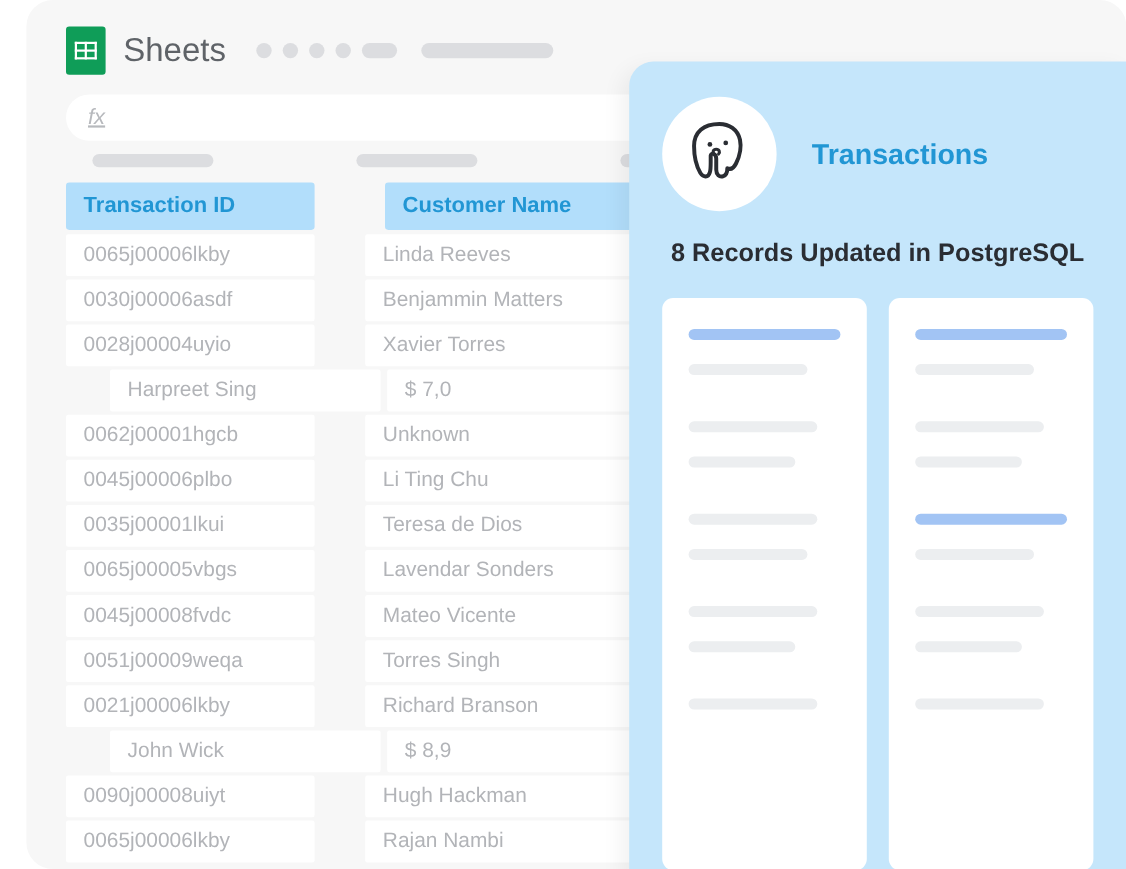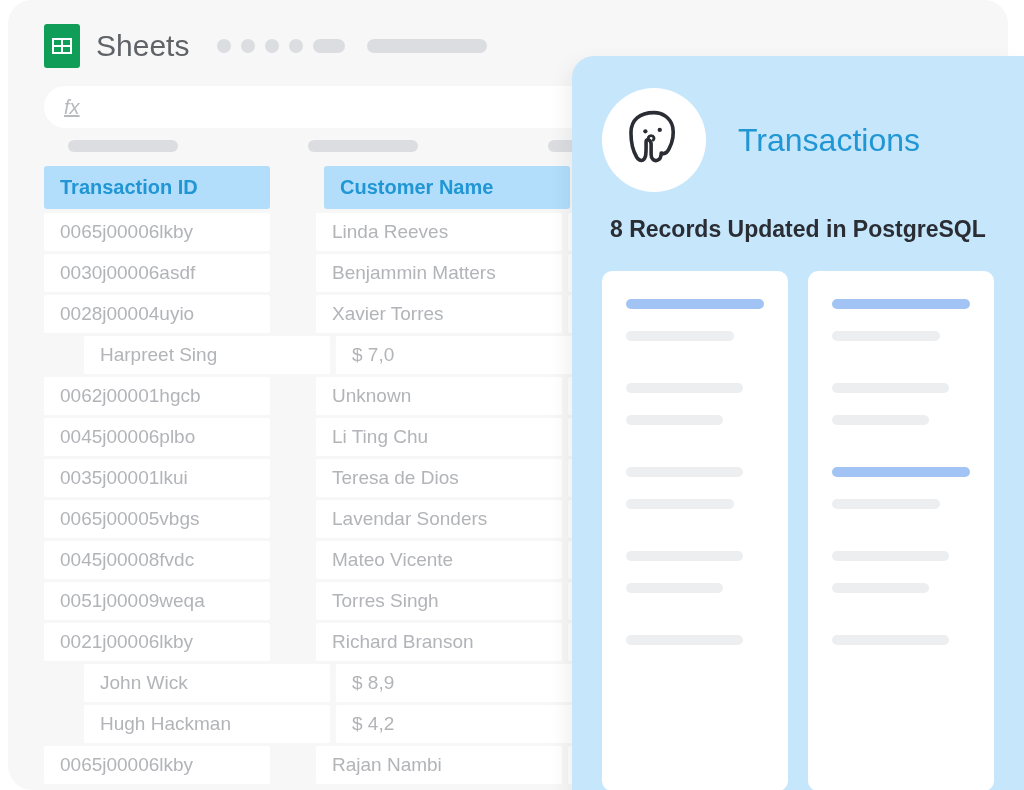--- a/index.html
+++ b/index.html
@@ -12,21 +12,21 @@
       position: relative;
     }
     .sheets-panel {
       background: #f7f7f7;
       border-radius: 24px;
       padding: 24px 0 0 0;
       width: 1000px;
       height: 790px;
       position: absolute;
       top: 0;
-      left: 8px;
+      left: 24px;
     }
     .sheets-header {
       display: flex;
       align-items: center;
       padding: 0 36px 18px 36px;
     }
     .sheets-logo {
       width: 36px;
       height: 44px;
       background: #0f9d58;
@@ -84,21 +84,21 @@
     }
     .tab-ghost {
       width: 110px; height: 12px; border-radius: 6px;
       background: #dcdde0;
     }
     .table {
       padding: 0 36px;
     }
     .thead {
       display: flex;
-      gap: 14px;
+      gap: 24px;
       margin-bottom: 4px;
     }
     .th {
       background: #b2defb;
       color: #2196d4;
       font-weight: 700;
       font-size: 20px;
       padding: 10px 16px;
       border-radius: 3px;
     }
@@ -137,22 +137,22 @@
       gap: 32px;
       margin-bottom: 24px;
     }
     .pg-circle {
       width: 104px; height: 104px; border-radius: 50%;
       background: #fff;
       display: flex; align-items: center; justify-content: center;
     }
     .overlay-title {
       color: #2196d4;
-      font-weight: 400;
-      font-size: 32px;
+      font-weight: 700;
+      font-size: 26px;
     }
     .overlay-sub {
       color: #2a2d33;
       font-weight: 700;
       font-size: 23px;
       margin-bottom: 28px;
       padding-left: 8px;
     }
     .record-grid {
       display: flex;
@@ -265,20 +265,21 @@
         <div class="tr">
           <div class="td col-id">0021j00006lkby</div>
           <div class="td col-name">Richard Branson</div>
           <div class="td col-amt">$ 1,2</div>
         </div>
         <div class="tr">
           <div class="td col-name">John Wick</div>
           <div class="td col-amt">$ 8,9</div>
         </div>
         <div class="tr">
+          <div class="td col-id">0090j00008uiyt</div>
           <div class="td col-name">Hugh Hackman</div>
           <div class="td col-amt">$ 4,2</div>
         </div>
         <div class="tr">
           <div class="td col-id">0065j00006lkby</div>
           <div class="td col-name">Rajan Nambi</div>
           <div class="td col-amt">$ 1,2</div>
         </div>
       </div>
   </div>

